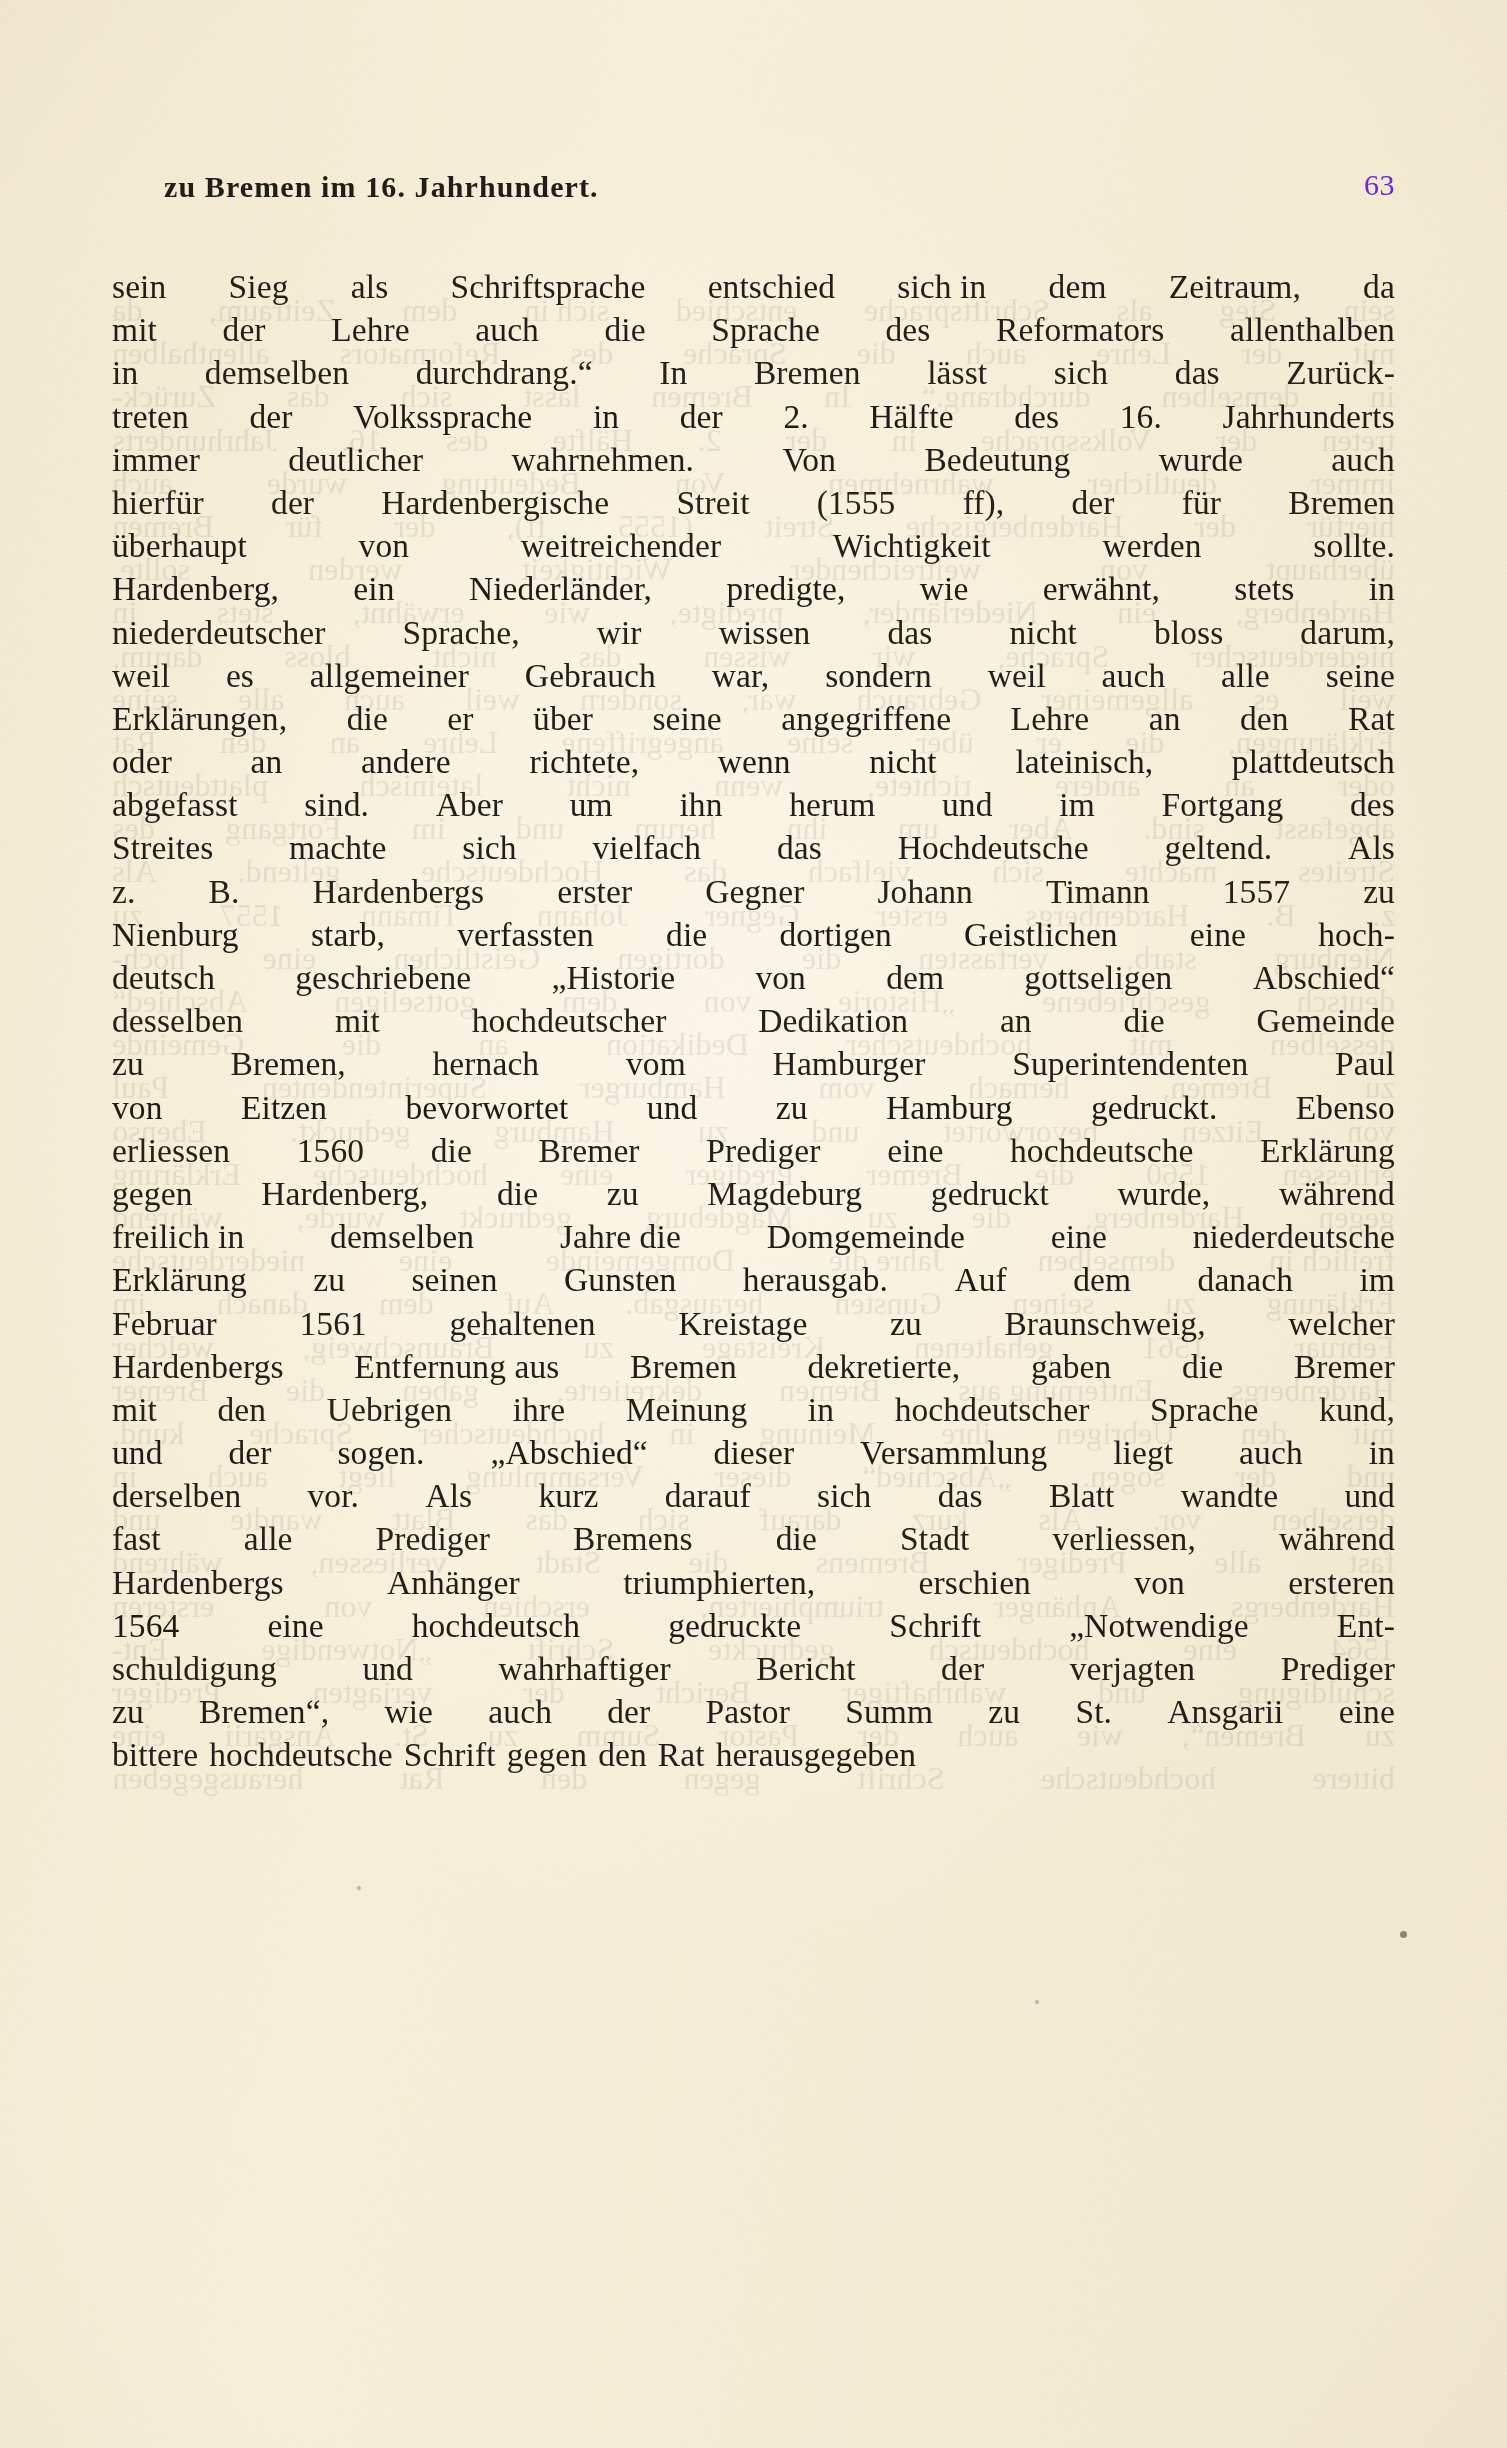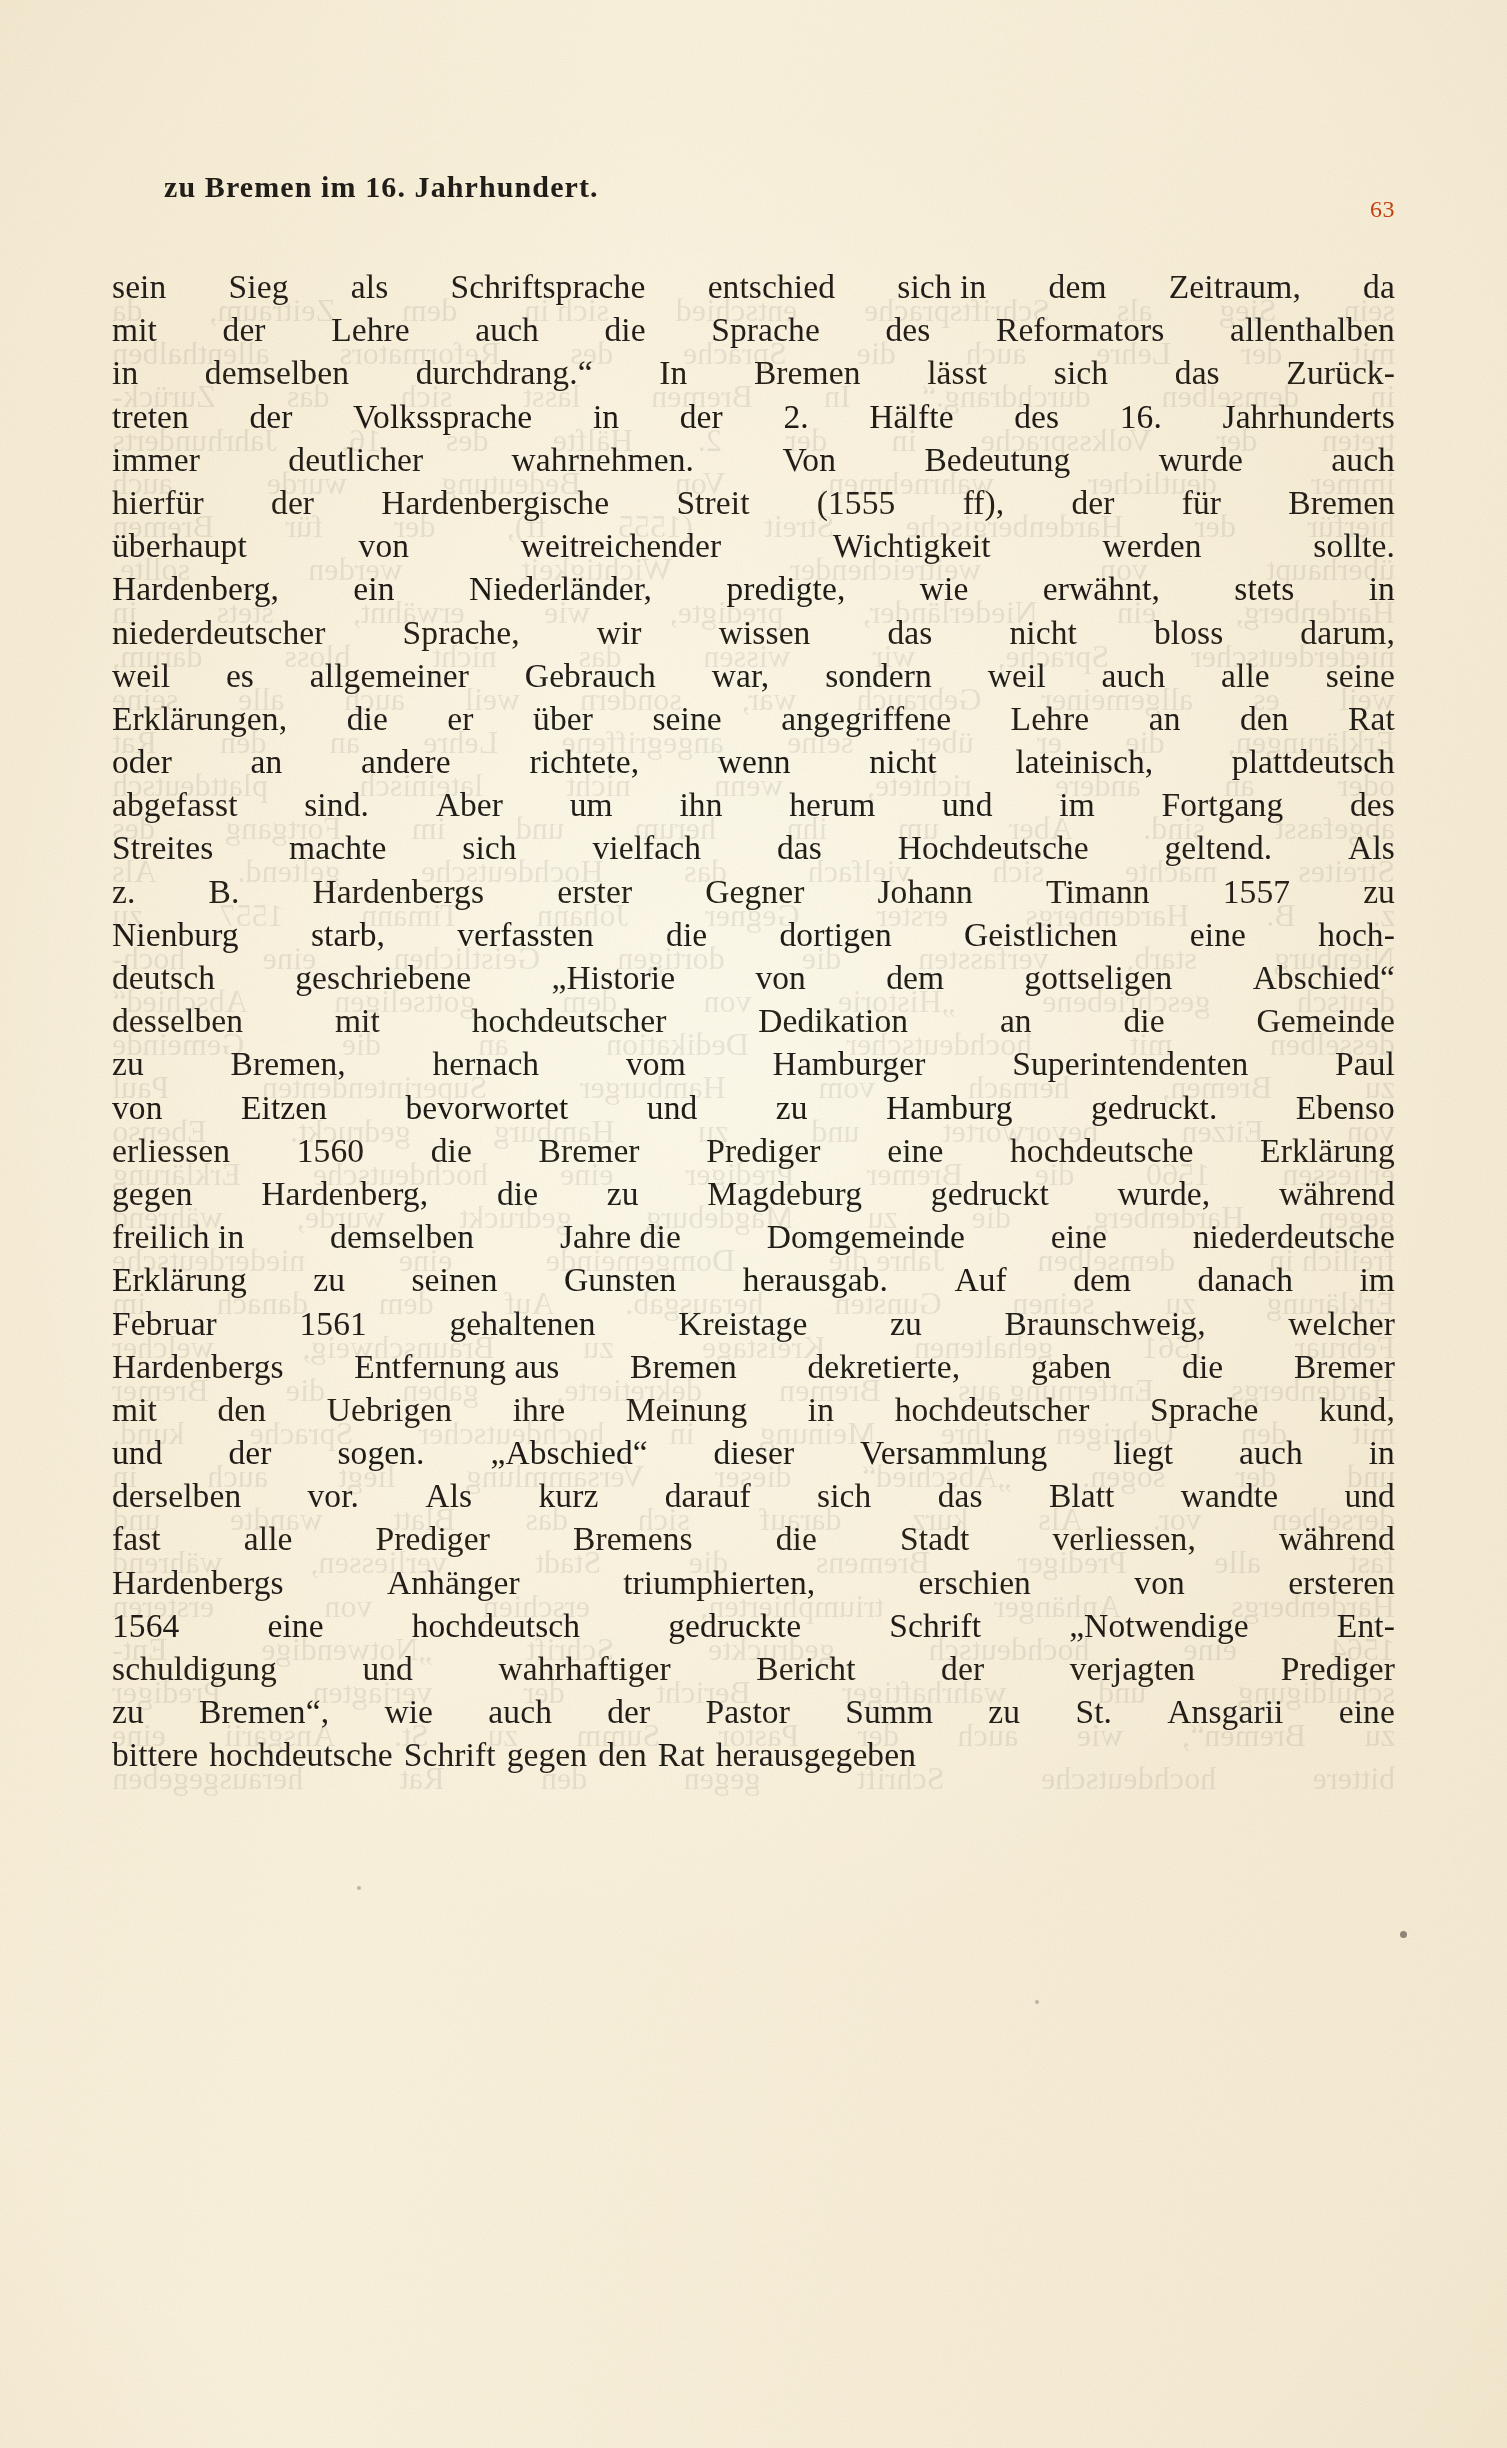--- a/index.html
+++ b/index.html
@@ -55,25 +55,24 @@
     font-weight: 700;
     letter-spacing: 1.1px;
     color: #211d18;
     white-space: pre;
     padding-left: 52px;
   }
   .rh-folio {
     position: absolute;
     right: 0;
     top: -2px;
-    font-size: 24px;
+    font-size: 30px;
     font-weight: 400;
-    color: #c2410c;
+    color: #6d28d9;
     letter-spacing: 0.5px;
-    margin-top: 28px;
   }
 
   
   .textblock {
     position: absolute;
     left: 112px;
     top: 268px;
     width: 1283px;
   }
   .line {

